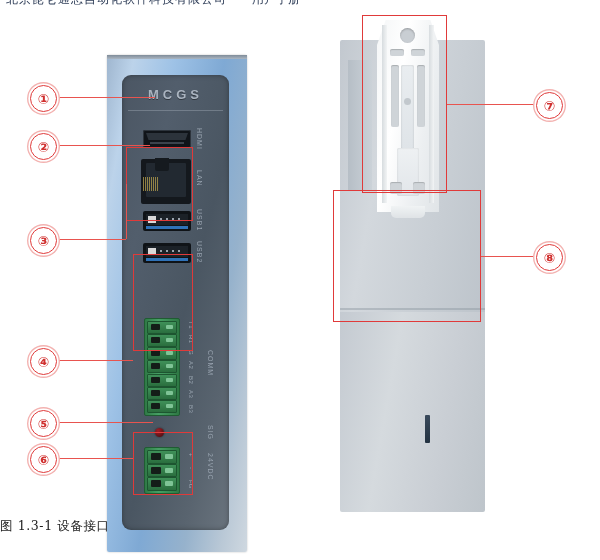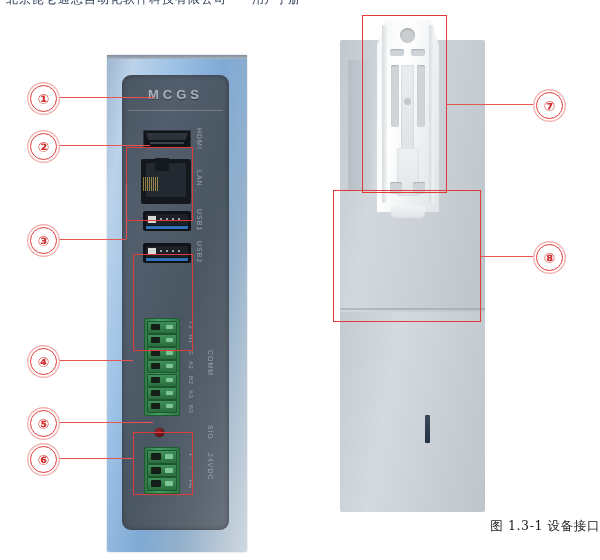--- a/index.html
+++ b/index.html
@@ -484,21 +484,21 @@
     justify-content: center;
     font-family: "DejaVu Sans", sans-serif;
   }
 
   
   #caption {
     position: absolute;
     left: 0;
     top: 518px;
     width: 600px;
-    text-align: right;
+    text-align: left;
     font-family: "DejaVu Serif", serif;
     font-size: 12.5px;
     color: #1d1d1d;
     letter-spacing: .6px;
   }
 </style>
 </head>
 <body>
 
 <div id="header-strip">

